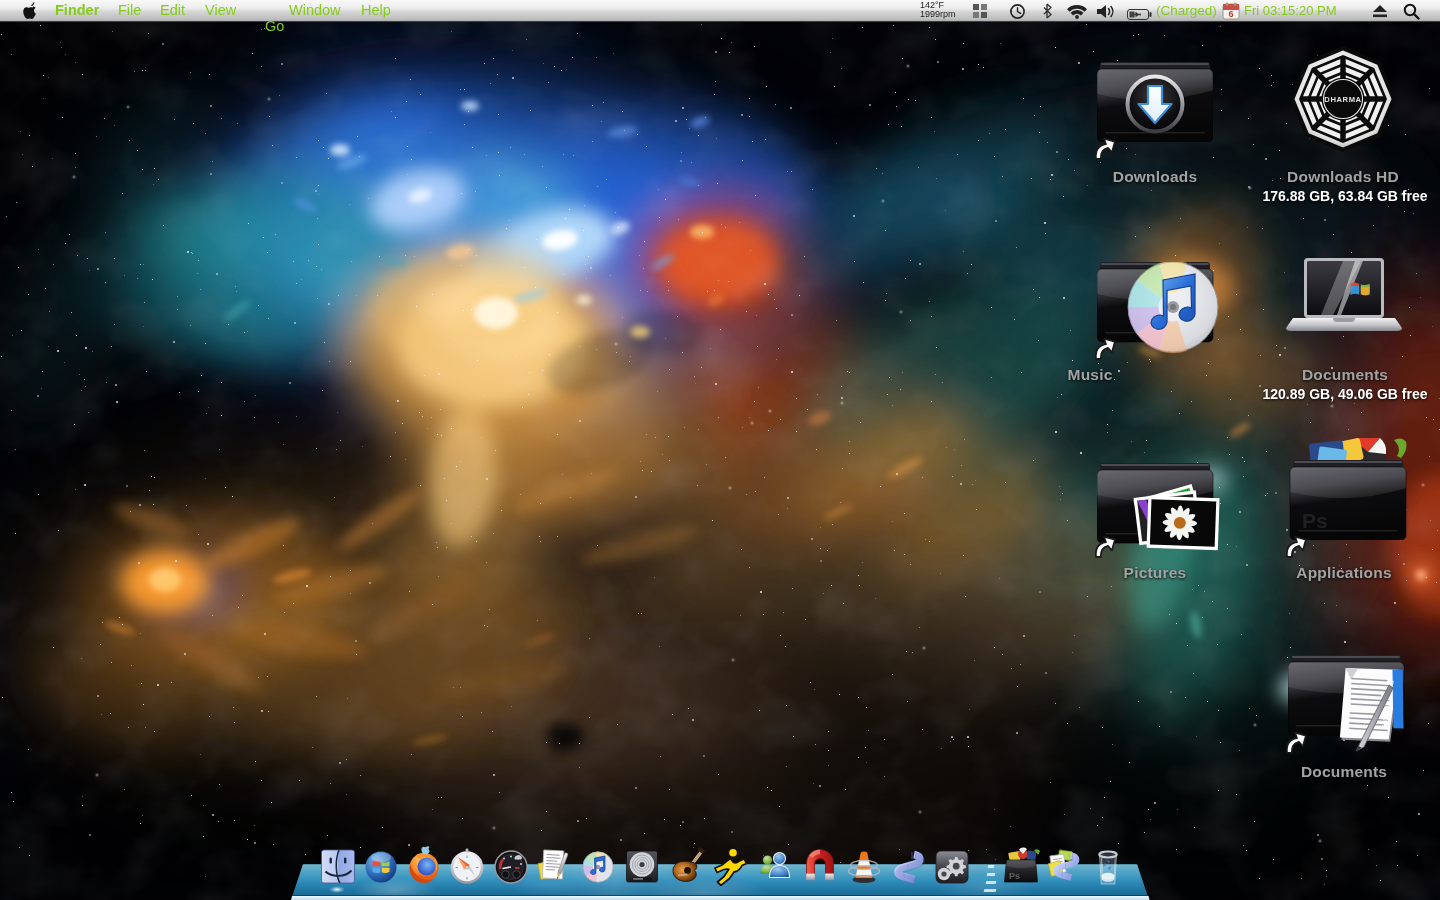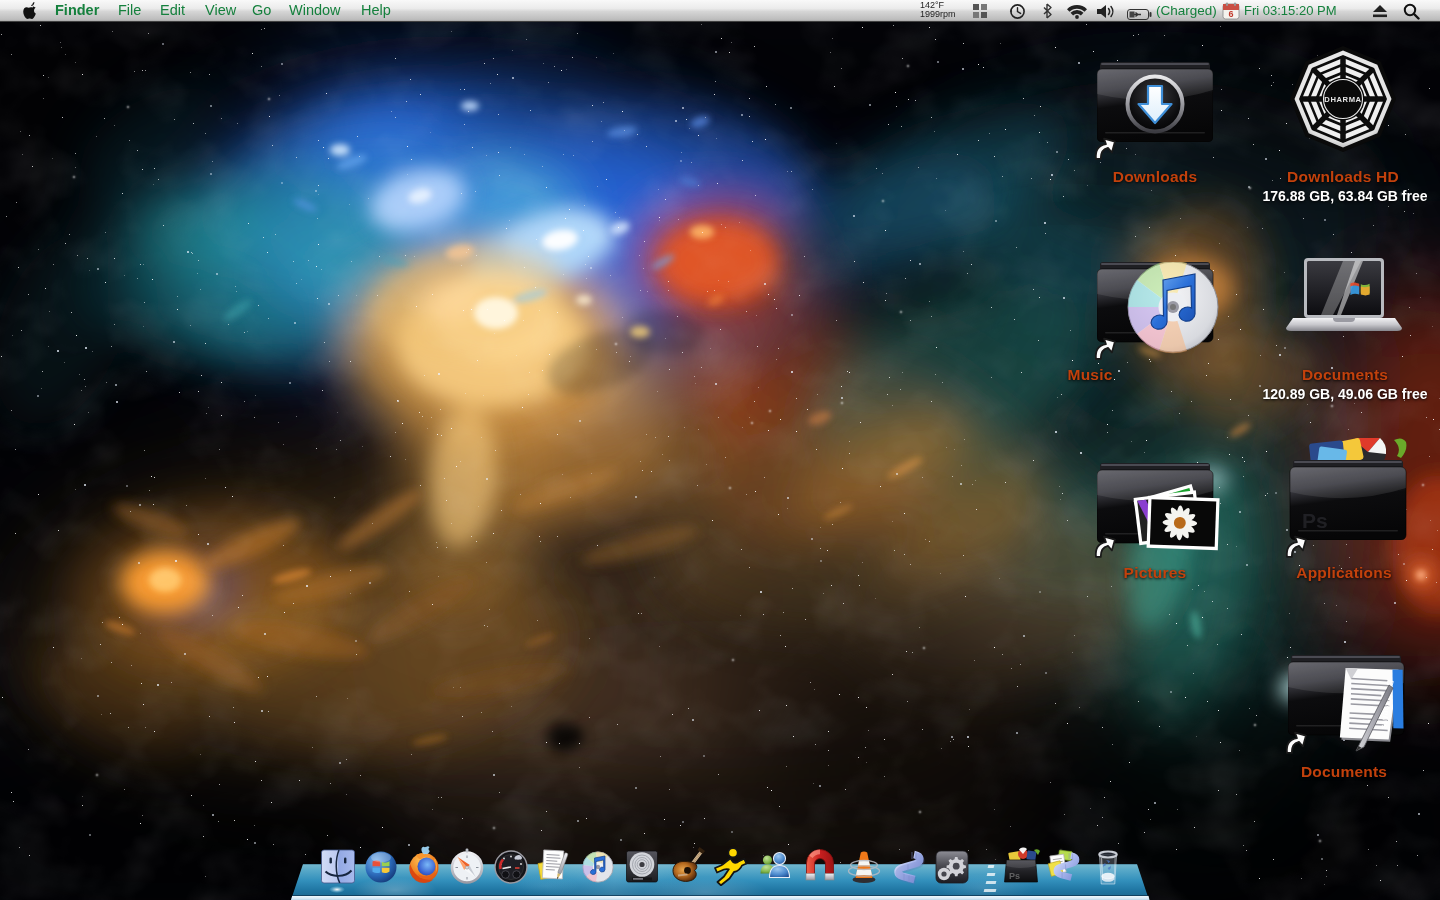--- a/index.html
+++ b/index.html
@@ -1,20 +1,20 @@
 <!DOCTYPE html>
 <html><head><meta charset="utf-8">
 <style>
 html,body{margin:0;padding:0;width:1440px;height:900px;overflow:hidden;background:#010206;font-family:"Liberation Sans",sans-serif;}
 #desk{position:absolute;inset:0;width:1440px;height:900px;overflow:hidden;}
 #wall{position:absolute;inset:0;}
-.lbl{position:absolute;color:#c2410c;font-weight:bold;font-size:15.5px;text-align:center;transform:translateX(-50%);text-shadow:0 1px 3px rgba(0,0,0,.95);white-space:nowrap;letter-spacing:.2px;}
+.lbl{position:absolute;color:#a3a3a3;font-weight:bold;font-size:15.5px;text-align:center;transform:translateX(-50%);text-shadow:0 1px 3px rgba(0,0,0,.95);white-space:nowrap;letter-spacing:.2px;}
 .sub{position:absolute;color:#fff;font-weight:bold;font-size:14px;text-align:center;transform:translateX(-50%);text-shadow:0 1px 3px rgba(0,0,0,.95);white-space:nowrap;}
 #menubar{position:absolute;left:0;top:0;width:1440px;height:22px;background:linear-gradient(#f9f9f9 0%,#ebebeb 40%,#d5d5d5 55%,#bdbdbd 92%,#aaa 100%);border-bottom:1px solid #404040;box-sizing:border-box;}
-.mtext{position:absolute;top:0;height:16px;line-height:21px;color:#15803d;font-size:14.5px;}
+.mtext{position:absolute;top:0;height:16px;line-height:21px;color:#84cc16;font-size:14.5px;}
 #stars1{position:absolute;top:0;left:0;width:1px;height:1px;background:transparent;box-shadow:1309px 138px rgba(255,255,255,0.27),563px 274px rgba(255,255,255,0.4),209px 716px rgba(255,255,255,0.73),1116px 113px rgba(255,255,255,0.63),65px 54px rgba(255,255,255,0.31),476px 541px rgba(255,255,255,0.64),1149px 227px rgba(255,255,255,0.72),1436px 582px rgba(255,255,255,0.52),919px 627px rgba(255,255,255,0.43),13px 801px rgba(255,255,255,0.77),1429px 456px rgba(255,255,255,0.47),318px 244px rgba(255,255,255,0.87),689px 128px rgba(255,255,255,0.31),198px 391px rgba(255,255,255,0.8),1236px 294px rgba(255,255,255,0.77),940px 573px rgba(255,255,255,0.33),775px 104px rgba(255,255,255,0.61),1287px 657px rgba(255,255,255,0.83),740px 615px rgba(255,255,255,0.37),142px 70px rgba(255,255,255,0.68),592px 105px rgba(255,255,255,0.81),206px 413px rgba(255,255,255,0.43),1301px 878px rgba(255,255,255,0.49),758px 387px rgba(255,255,255,0.39),546px 742px rgba(255,255,255,0.86),1327px 97px rgba(255,255,255,0.65),350px 570px rgba(255,255,255,0.72),334px 497px rgba(255,255,255,0.5),1310px 728px rgba(255,255,255,0.61),1402px 356px rgba(255,255,255,0.8),114px 258px rgba(255,255,255,0.78),646px 434px rgba(255,255,255,0.42),432px 604px rgba(255,255,255,0.82),644px 241px rgba(255,255,255,0.68),810px 682px rgba(255,255,255,0.55),542px 166px rgba(255,255,255,0.41),1149px 575px rgba(255,255,255,0.42),1197px 462px rgba(255,255,255,0.83),817px 394px rgba(255,255,255,0.39),283px 545px rgba(255,255,255,0.57),96px 136px rgba(255,255,255,0.35),327px 835px rgba(255,255,255,0.69),1221px 89px rgba(255,255,255,0.5),1220px 503px rgba(255,255,255,0.59),1133px 35px rgba(255,255,255,0.69),234px 722px rgba(255,255,255,0.83),546px 811px rgba(255,255,255,0.67),228px 324px rgba(255,255,255,0.53),929px 27px rgba(255,255,255,0.87),539px 536px rgba(255,255,255,0.75),1039px 132px rgba(255,255,255,0.82),611px 885px rgba(255,255,255,0.67),1247px 227px rgba(255,255,255,0.35),330px 576px rgba(255,255,255,0.87),1086px 24px rgba(255,255,255,0.64),1000px 43px rgba(255,255,255,0.32),743px 875px rgba(255,255,255,0.77),490px 83px rgba(255,255,255,0.41),1161px 104px rgba(255,255,255,0.31),995px 859px rgba(255,255,255,0.29),1090px 808px rgba(255,255,255,0.33),1351px 510px rgba(255,255,255,0.87),338px 295px rgba(255,255,255,0.59),1242px 457px rgba(255,255,255,0.88),1104px 797px rgba(255,255,255,0.72),411px 754px rgba(255,255,255,0.45),1375px 689px rgba(255,255,255,0.49),1059px 486px rgba(255,255,255,0.33),460px 89px rgba(255,255,255,0.47),1204px 591px rgba(255,255,255,0.4),451px 31px rgba(255,255,255,0.3),1292px 84px rgba(255,255,255,0.4),64px 362px rgba(255,255,255,0.3),487px 309px rgba(255,255,255,0.68),438px 576px rgba(255,255,255,0.34),1169px 614px rgba(255,255,255,0.56),968px 850px rgba(255,255,255,0.51),193px 123px rgba(255,255,255,0.68),725px 457px rgba(255,255,255,0.52),110px 713px rgba(255,255,255,0.67),1323px 124px rgba(255,255,255,0.29),694px 843px rgba(255,255,255,0.81),509px 220px rgba(255,255,255,0.37),918px 167px rgba(255,255,255,0.52),570px 497px rgba(255,255,255,0.41),154px 477px rgba(255,255,255,0.78),1127px 124px rgba(255,255,255,0.28),1107px 880px rgba(255,255,255,0.26),191px 795px rgba(255,255,255,0.8),340px 440px rgba(255,255,255,0.57),437px 434px rgba(255,255,255,0.84),337px 412px rgba(255,255,255,0.25),799px 295px rgba(255,255,255,0.85),931px 316px rgba(255,255,255,0.52),1138px 701px rgba(255,255,255,0.72),317px 218px rgba(255,255,255,0.44),119px 617px rgba(255,255,255,0.73),124px 789px rgba(255,255,255,0.45),102px 622px rgba(255,255,255,0.56),1087px 185px rgba(255,255,255,0.29),1040px 106px rgba(255,255,255,0.8),140px 633px rgba(255,255,255,0.29),481px 437px rgba(255,255,255,0.33),1166px 276px rgba(255,255,255,0.63),81px 658px rgba(255,255,255,0.3),1346px 621px rgba(255,255,255,0.62),647px 291px rgba(255,255,255,0.38),643px 268px rgba(255,255,255,0.42),268px 711px rgba(255,255,255,0.67),936px 347px rgba(255,255,255,0.85),148px 33px rgba(255,255,255,0.55),1153px 126px rgba(255,255,255,0.3),436px 542px rgba(255,255,255,0.42),714px 94px rgba(255,255,255,0.82),756px 315px rgba(255,255,255,0.35),1112px 744px rgba(255,255,255,0.45),1339px 565px rgba(255,255,255,0.26),1135px 330px rgba(255,255,255,0.86),212px 161px rgba(255,255,255,0.42),219px 784px rgba(255,255,255,0.61),557px 312px rgba(255,255,255,0.64),702px 232px rgba(255,255,255,0.7),540px 541px rgba(255,255,255,0.57),104px 118px rgba(255,255,255,0.66),566px 69px rgba(255,255,255,0.25),267px 676px rgba(255,255,255,0.89),330px 783px rgba(255,255,255,0.54),875px 598px rgba(255,255,255,0.26),154px 731px rgba(255,255,255,0.84),1117px 60px rgba(255,255,255,0.79),1192px 589px rgba(255,255,255,0.35),261px 66px rgba(255,255,255,0.45),81px 390px rgba(255,255,255,0.39),511px 706px rgba(255,255,255,0.32),1146px 440px rgba(255,255,255,0.88),316px 266px rgba(255,255,255,0.81),362px 446px rgba(255,255,255,0.27),680px 825px rgba(255,255,255,0.86),1371px 776px rgba(255,255,255,0.78),546px 187px rgba(255,255,255,0.76),221px 415px rgba(255,255,255,0.82),963px 251px rgba(255,255,255,0.38),942px 382px rgba(255,255,255,0.45),466px 252px rgba(255,255,255,0.27),395px 432px rgba(255,255,255,0.46),142px 815px rgba(255,255,255,0.43),1313px 545px rgba(255,255,255,0.51),1098px 363px rgba(255,255,255,0.86),236px 291px rgba(255,255,255,0.37),543px 63px rgba(255,255,255,0.32),889px 377px rgba(255,255,255,0.72),642px 470px rgba(255,255,255,0.64),1047px 142px rgba(255,255,255,0.5),1180px 218px rgba(255,255,255,0.42),893px 25px rgba(255,255,255,0.59),1102px 727px rgba(255,255,255,0.72),1373px 225px rgba(255,255,255,0.49),143px 704px rgba(255,255,255,0.85),1276px 345px rgba(255,255,255,0.68),255px 761px rgba(255,255,255,0.84),1038px 340px rgba(255,255,255,0.68),668px 436px rgba(255,255,255,0.7),1135px 154px rgba(255,255,255,0.37),1361px 412px rgba(255,255,255,0.69),356px 654px rgba(255,255,255,0.62),831px 585px rgba(255,255,255,0.79),622px 317px rgba(255,255,255,0.39),1187px 645px rgba(255,255,255,0.68),952px 476px rgba(255,255,255,0.54),437px 547px rgba(255,255,255,0.56),347px 698px rgba(255,255,255,0.31),1055px 703px rgba(255,255,255,0.66),686px 119px rgba(255,255,255,0.78),481px 712px rgba(255,255,255,0.45),407px 174px rgba(255,255,255,0.27),501px 510px rgba(255,255,255,0.65),149px 490px rgba(255,255,255,0.52),1289px 613px rgba(255,255,255,0.38),1426px 417px rgba(255,255,255,0.57),499px 175px rgba(255,255,255,0.68),11px 792px rgba(255,255,255,0.81),218px 821px rgba(255,255,255,0.53),360px 847px rgba(255,255,255,0.87),1060px 499px rgba(255,255,255,0.28),510px 892px rgba(255,255,255,0.33),273px 844px rgba(255,255,255,0.55),1087px 596px rgba(255,255,255,0.64),906px 651px rgba(255,255,255,0.78),1033px 460px rgba(255,255,255,0.79),1122px 480px rgba(255,255,255,0.83),972px 484px rgba(255,255,255,0.42),506px 884px rgba(255,255,255,0.66),1067px 520px rgba(255,255,255,0.66),562px 474px rgba(255,255,255,0.3),585px 264px rgba(255,255,255,0.43),654px 577px rgba(255,255,255,0.3),308px 260px rgba(255,255,255,0.5),312px 747px rgba(255,255,255,0.39),849px 441px rgba(255,255,255,0.47),954px 449px rgba(255,255,255,0.29),860px 422px rgba(255,255,255,0.84),1196px 736px rgba(255,255,255,0.26),1179px 413px rgba(255,255,255,0.56),720px 329px rgba(255,255,255,0.74),858px 575px rgba(255,255,255,0.74),1118px 843px rgba(255,255,255,0.64),451px 523px rgba(255,255,255,0.39),892px 521px rgba(255,255,255,0.27),688px 708px rgba(255,255,255,0.69),828px 765px rgba(255,255,255,0.36),957px 154px rgba(255,255,255,0.89),1093px 51px rgba(255,255,255,0.84),1212px 601px rgba(255,255,255,0.68),171px 682px rgba(255,255,255,0.53),945px 210px rgba(255,255,255,0.28),776px 359px rgba(255,255,255,0.39),669px 369px rgba(255,255,255,0.74),776px 308px rgba(255,255,255,0.74),863px 282px rgba(255,255,255,0.79),963px 43px rgba(255,255,255,0.74),106px 382px rgba(255,255,255,0.4),140px 823px rgba(255,255,255,0.87),82px 796px rgba(255,255,255,0.27),506px 228px rgba(255,255,255,0.8),1272px 180px rgba(255,255,255,0.41),969px 709px rgba(255,255,255,0.32),446px 500px rgba(255,255,255,0.7),755px 195px rgba(255,255,255,0.64),234px 820px rgba(255,255,255,0.78),637px 134px rgba(255,255,255,0.63),638px 613px rgba(255,255,255,0.69),768px 430px rgba(255,255,255,0.86),406px 101px rgba(255,255,255,0.63),1284px 272px rgba(255,255,255,0.32),617px 724px rgba(255,255,255,0.64),247px 839px rgba(255,255,255,0.89),84px 379px rgba(255,255,255,0.6),1354px 403px rgba(255,255,255,0.29),1326px 373px rgba(255,255,255,0.26),860px 866px rgba(255,255,255,0.57),887px 394px rgba(255,255,255,0.66),941px 748px rgba(255,255,255,0.35),360px 775px rgba(255,255,255,0.59),1332px 300px rgba(255,255,255,0.65),1102px 817px rgba(255,255,255,0.56),892px 869px rgba(255,255,255,0.73),549px 354px rgba(255,255,255,0.8),177px 309px rgba(255,255,255,0.82),499px 792px rgba(255,255,255,0.55),1249px 708px rgba(255,255,255,0.5),58px 530px rgba(255,255,255,0.8),372px 523px rgba(255,255,255,0.39),529px 372px rgba(255,255,255,0.43),1220px 742px rgba(255,255,255,0.82),1138px 34px rgba(255,255,255,0.59),391px 111px rgba(255,255,255,0.41),832px 524px rgba(255,255,255,0.61),492px 731px rgba(255,255,255,0.56),1005px 482px rgba(255,255,255,0.77),190px 325px rgba(255,255,255,0.39),1416px 273px rgba(255,255,255,0.45),1191px 401px rgba(255,255,255,0.56),1087px 376px rgba(255,255,255,0.53),1127px 362px rgba(255,255,255,0.48),929px 301px rgba(255,255,255,0.45),472px 147px rgba(255,255,255,0.72),646px 146px rgba(255,255,255,0.73),1413px 213px rgba(255,255,255,0.37),991px 307px rgba(255,255,255,0.72),1074px 635px rgba(255,255,255,0.43),205px 876px rgba(255,255,255,0.38),465px 393px rgba(255,255,255,0.37),28px 749px rgba(255,255,255,0.6),561px 70px rgba(255,255,255,0.88),1133px 323px rgba(255,255,255,0.7),258px 677px rgba(255,255,255,0.81),1005px 129px rgba(255,255,255,0.82),1175px 315px rgba(255,255,255,0.56),902px 372px rgba(255,255,255,0.37),105px 282px rgba(255,255,255,0.86),978px 140px rgba(255,255,255,0.78),820px 527px rgba(255,255,255,0.3),1289px 726px rgba(255,255,255,0.28),305px 854px rgba(255,255,255,0.62),622px 111px rgba(255,255,255,0.9),242px 595px rgba(255,255,255,0.75),1241px 634px rgba(255,255,255,0.76),462px 818px rgba(255,255,255,0.59),922px 477px rgba(255,255,255,0.44),1205px 463px rgba(255,255,255,0.45),1271px 85px rgba(255,255,255,0.65),203px 805px rgba(255,255,255,0.39),432px 294px rgba(255,255,255,0.68),321px 269px rgba(255,255,255,0.36),153px 184px rgba(255,255,255,0.25),922px 729px rgba(255,255,255,0.64),596px 57px rgba(255,255,255,0.4),579px 743px rgba(255,255,255,0.81),145px 727px rgba(255,255,255,0.4),541px 830px rgba(255,255,255,0.76),1207px 701px rgba(255,255,255,0.77),405px 459px rgba(255,255,255,0.32),460px 687px rgba(255,255,255,0.35),544px 870px rgba(255,255,255,0.34),122px 193px rgba(255,255,255,0.77),1218px 790px rgba(255,255,255,0.79),591px 473px rgba(255,255,255,0.33),1410px 335px rgba(255,255,255,0.7),557px 536px rgba(255,255,255,0.6),896px 106px rgba(255,255,255,0.64),884px 776px rgba(255,255,255,0.46),512px 50px rgba(255,255,255,0.31),1380px 880px rgba(255,255,255,0.81),1202px 45px rgba(255,255,255,0.9),1376px 865px rgba(255,255,255,0.43),82px 805px rgba(255,255,255,0.74),963px 555px rgba(255,255,255,0.67),569px 209px rgba(255,255,255,0.9),892px 674px rgba(255,255,255,0.78),186px 505px rgba(255,255,255,0.48),682px 352px rgba(255,255,255,0.69),329px 361px rgba(255,255,255,0.52),1014px 319px rgba(255,255,255,0.68),820px 857px rgba(255,255,255,0.74),75px 489px rgba(255,255,255,0.31),516px 355px rgba(255,255,255,0.33),827px 550px rgba(255,255,255,0.79),2px 697px rgba(255,255,255,0.82),946px 447px rgba(255,255,255,0.29),1061px 394px rgba(255,255,255,0.65),1020px 664px rgba(255,255,255,0.54),105px 232px rgba(255,255,255,0.42),268px 318px rgba(255,255,255,0.53),1430px 520px rgba(255,255,255,0.33),1290px 647px rgba(255,255,255,0.77),324px 342px rgba(255,255,255,0.61),1131px 441px rgba(255,255,255,0.31),232px 496px rgba(255,255,255,0.87),1326px 876px rgba(255,255,255,0.35),597px 545px rgba(255,255,255,0.71),850px 878px rgba(255,255,255,0.56),967px 273px rgba(255,255,255,0.55),296px 416px rgba(255,255,255,0.37),1227px 544px rgba(255,255,255,0.74),279px 95px rgba(255,255,255,0.43),849px 372px rgba(255,255,255,0.86),1039px 297px rgba(255,255,255,0.78),579px 767px rgba(255,255,255,0.44),1202px 617px rgba(255,255,255,0.9),1002px 176px rgba(255,255,255,0.54),991px 377px rgba(255,255,255,0.47),1112px 410px rgba(255,255,255,0.55),659px 217px rgba(255,255,255,0.89),489px 609px rgba(255,255,255,0.5),841px 68px rgba(255,255,255,0.46),968px 746px rgba(255,255,255,0.84),780px 419px rgba(255,255,255,0.89),1335px 179px rgba(255,255,255,0.57),75px 153px rgba(255,255,255,0.58),1208px 363px rgba(255,255,255,0.82),901px 126px rgba(255,255,255,0.59),935px 39px rgba(255,255,255,0.72),839px 694px rgba(255,255,255,0.88),153px 504px rgba(255,255,255,0.76),542px 370px rgba(255,255,255,0.66),814px 689px rgba(255,255,255,0.3),672px 714px rgba(255,255,255,0.81),778px 348px rgba(255,255,255,0.66),999px 578px rgba(255,255,255,0.27),140px 264px rgba(255,255,255,0.66),588px 256px rgba(255,255,255,0.74),888px 124px rgba(255,255,255,0.74),205px 478px rgba(255,255,255,0.36),613px 53px rgba(255,255,255,0.28),114px 324px rgba(255,255,255,0.48),882px 173px rgba(255,255,255,0.41),843px 603px rgba(255,255,255,0.69),368px 198px rgba(255,255,255,0.36),1248px 415px rgba(255,255,255,0.65),493px 533px rgba(255,255,255,0.84),293px 261px rgba(255,255,255,0.55),520px 494px rgba(255,255,255,0.42),19px 847px rgba(255,255,255,0.55),589px 717px rgba(255,255,255,0.61),151px 476px rgba(255,255,255,0.86),1203px 330px rgba(255,255,255,0.67),868px 730px rgba(255,255,255,0.41),618px 227px rgba(255,255,255,0.9),989px 133px rgba(255,255,255,0.4),1171px 391px rgba(255,255,255,0.62),1432px 326px rgba(255,255,255,0.26),1348px 429px rgba(255,255,255,0.43),1159px 726px rgba(255,255,255,0.76),100px 644px rgba(255,255,255,0.73),586px 818px rgba(255,255,255,0.77),1243px 845px rgba(255,255,255,0.48),1303px 218px rgba(255,255,255,0.65),1388px 797px rgba(255,255,255,0.72),1350px 721px rgba(255,255,255,0.79),1286px 123px rgba(255,255,255,0.84),1323px 64px rgba(255,255,255,0.45),902px 58px rgba(255,255,255,0.63),269px 116px rgba(255,255,255,0.84),669px 789px rgba(255,255,255,0.52),411px 159px rgba(255,255,255,0.76),749px 567px rgba(255,255,255,0.58),558px 874px rgba(255,255,255,0.36),986px 849px rgba(255,255,255,0.44),693px 847px rgba(255,255,255,0.32),154px 168px rgba(255,255,255,0.74),462px 716px rgba(255,255,255,0.72),813px 890px rgba(255,255,255,0.77),749px 116px rgba(255,255,255,0.76),28px 294px rgba(255,255,255,0.6),931px 401px rgba(255,255,255,0.69),1376px 292px rgba(255,255,255,0.63),1307px 404px rgba(255,255,255,0.32),478px 506px rgba(255,255,255,0.27),1149px 359px rgba(255,255,255,0.84),453px 687px rgba(255,255,255,0.29),950px 741px rgba(255,255,255,0.45),836px 143px rgba(255,255,255,0.34),76px 335px rgba(255,255,255,0.9),237px 123px rgba(255,255,255,0.4),1100px 162px rgba(255,255,255,0.5),759px 710px rgba(255,255,255,0.87),1426px 577px rgba(255,255,255,0.52),316px 448px rgba(255,255,255,0.68),1002px 654px rgba(255,255,255,0.52),572px 57px rgba(255,255,255,0.7),444px 478px rgba(255,255,255,0.54),483px 395px rgba(255,255,255,0.31),1404px 400px rgba(255,255,255,0.6),1320px 391px rgba(255,255,255,0.29),565px 218px rgba(255,255,255,0.88),931px 117px rgba(255,255,255,0.68),1314px 678px rgba(255,255,255,0.64),43px 75px rgba(255,255,255,0.76),498px 152px rgba(255,255,255,0.76),420px 94px rgba(255,255,255,0.79),1135px 236px rgba(255,255,255,0.63),477px 360px rgba(255,255,255,0.75),1220px 26px rgba(255,255,255,0.43),296px 157px rgba(255,255,255,0.6),357px 136px rgba(255,255,255,0.68),52px 158px rgba(255,255,255,0.26),487px 626px rgba(255,255,255,0.46),356px 295px rgba(255,255,255,0.28),862px 562px rgba(255,255,255,0.32),130px 511px rgba(255,255,255,0.54),741px 549px rgba(255,255,255,0.64),925px 539px rgba(255,255,255,0.39),1259px 68px rgba(255,255,255,0.72),1349px 557px rgba(255,255,255,0.45),1317px 55px rgba(255,255,255,0.29),980px 891px rgba(255,255,255,0.51),1405px 134px rgba(255,255,255,0.57),908px 99px rgba(255,255,255,0.83),659px 646px rgba(255,255,255,0.35),258px 305px rgba(255,255,255,0.66),1198px 585px rgba(255,255,255,0.71),780px 635px rgba(255,255,255,0.59),929px 541px rgba(255,255,255,0.64),203px 836px rgba(255,255,255,0.71),1340px 690px rgba(255,255,255,0.82),1129px 762px rgba(255,255,255,0.81),880px 486px rgba(255,255,255,0.83),847px 371px rgba(255,255,255,0.79),816px 449px rgba(255,255,255,0.72),640px 461px rgba(255,255,255,0.45),522px 407px rgba(255,255,255,0.87),1406px 509px rgba(255,255,255,0.29),174px 119px rgba(255,255,255,0.53),763px 855px rgba(255,255,255,0.33),122px 624px rgba(255,255,255,0.87),1150px 361px rgba(255,255,255,0.69),841px 386px rgba(255,255,255,0.82),866px 762px rgba(255,255,255,0.28),589px 638px rgba(255,255,255,0.45),212px 615px rgba(255,255,255,0.58),316px 696px rgba(255,255,255,0.56),221px 382px rgba(255,255,255,0.8),752px 141px rgba(255,255,255,0.75),1175px 255px rgba(255,255,255,0.77),1148px 809px rgba(255,255,255,0.78),1256px 715px rgba(255,255,255,0.67),53px 647px rgba(255,255,255,0.85),1420px 297px rgba(255,255,255,0.27),559px 743px rgba(255,255,255,0.75),695px 383px rgba(255,255,255,0.25),293px 603px rgba(255,255,255,0.68),142px 169px rgba(255,255,255,0.73),62px 117px rgba(255,255,255,0.73),440px 409px rgba(255,255,255,0.52),698px 185px rgba(255,255,255,0.49),664px 819px rgba(255,255,255,0.86),1221px 110px rgba(255,255,255,0.82),318px 185px rgba(255,255,255,0.74),101px 714px rgba(255,255,255,0.3),907px 701px rgba(255,255,255,0.53),1243px 476px rgba(255,255,255,0.52),441px 797px rgba(255,255,255,0.58),706px 464px rgba(255,255,255,0.32),1388px 718px rgba(255,255,255,0.64),1079px 707px rgba(255,255,255,0.45),451px 428px rgba(255,255,255,0.89),112px 31px rgba(255,255,255,0.38),432px 809px rgba(255,255,255,0.34),523px 320px rgba(255,255,255,0.46),15px 533px rgba(255,255,255,0.74),359px 156px rgba(255,255,255,0.5),471px 536px rgba(255,255,255,0.61),1368px 849px rgba(255,255,255,0.48),813px 783px rgba(255,255,255,0.28),38px 494px rgba(255,255,255,0.85),641px 613px rgba(255,255,255,0.53),828px 750px rgba(255,255,255,0.67),592px 141px rgba(255,255,255,0.51),665px 199px rgba(255,255,255,0.77),1265px 495px rgba(255,255,255,0.79),1031px 178px rgba(255,255,255,0.56),749px 98px rgba(255,255,255,0.83),796px 398px rgba(255,255,255,0.68),1219px 243px rgba(255,255,255,0.32),1144px 452px rgba(255,255,255,0.35),792px 588px rgba(255,255,255,0.58),1279px 150px rgba(255,255,255,0.92),1345px 666px rgba(255,255,255,0.68),763px 614px rgba(255,255,255,0.68),750px 250px rgba(255,255,255,0.33),836px 320px rgba(255,255,255,0.57),1253px 144px rgba(255,255,255,0.67),1273px 859px rgba(255,255,255,0.74),805px 619px rgba(255,255,255,0.67),892px 405px rgba(255,255,255,0.36),1429px 88px rgba(255,255,255,0.67),1333px 234px rgba(255,255,255,0.62),1244px 461px rgba(255,255,255,0.81),1176px 623px rgba(255,255,255,0.9),1070px 330px rgba(255,255,255,0.46),884px 739px rgba(255,255,255,0.81),783px 612px rgba(255,255,255,0.5),1206px 375px rgba(255,255,255,0.77),994px 647px rgba(255,255,255,0.94),820px 548px rgba(255,255,255,0.57),1050px 179px rgba(255,255,255,0.91),1131px 64px rgba(255,255,255,0.93),779px 806px rgba(255,255,255,0.66),1021px 372px rgba(255,255,255,0.75),1308px 532px rgba(255,255,255,0.68),1167px 94px rgba(255,255,255,0.85),976px 509px rgba(255,255,255,0.75),766px 86px rgba(255,255,255,0.78),1017px 686px rgba(255,255,255,0.68),1397px 865px rgba(255,255,255,0.59),1433px 419px rgba(255,255,255,0.88),1055px 47px rgba(255,255,255,0.91),1063px 196px rgba(255,255,255,0.7),1205px 84px rgba(255,255,255,0.44),994px 156px rgba(255,255,255,0.78),1107px 424px rgba(255,255,255,0.9),1208px 106px rgba(255,255,255,0.41),1111px 586px rgba(255,255,255,0.48),840px 862px rgba(255,255,255,0.58),1263px 309px rgba(255,255,255,0.76),1067px 723px rgba(255,255,255,0.87),936px 178px rgba(255,255,255,0.35),854px 261px rgba(255,255,255,0.73),712px 520px rgba(255,255,255,0.84),886px 293px rgba(255,255,255,0.48),849px 453px rgba(255,255,255,0.65),1324px 603px rgba(255,255,255,0.51),828px 731px rgba(255,255,255,0.86),1332px 694px rgba(255,255,255,0.74),755px 491px rgba(255,255,255,0.88),1396px 841px rgba(255,255,255,0.66),1107px 432px rgba(255,255,255,0.56),1193px 673px rgba(255,255,255,0.56),895px 92px rgba(255,255,255,0.94),1151px 190px rgba(255,255,255,0.37),1315px 77px rgba(255,255,255,0.37),1280px 178px rgba(255,255,255,0.65),1072px 652px rgba(255,255,255,0.32),912px 652px rgba(255,255,255,0.54),1349px 282px rgba(255,255,255,0.92),1316px 396px rgba(255,255,255,0.61),818px 893px rgba(255,255,255,0.62),1177px 515px rgba(255,255,255,0.61),787px 171px rgba(255,255,255,0.37),1050px 782px rgba(255,255,255,0.47),1408px 189px rgba(255,255,255,0.64),910px 564px rgba(255,255,255,0.54),1406px 580px rgba(255,255,255,0.89),1240px 329px rgba(255,255,255,0.94),793px 736px rgba(255,255,255,0.85),1230px 399px rgba(255,255,255,0.89),1064px 814px rgba(255,255,255,0.44),1254px 821px rgba(255,255,255,0.63),1351px 252px rgba(255,255,255,0.7),899px 849px rgba(255,255,255,0.46),1110px 781px rgba(255,255,255,0.82),904px 554px rgba(255,255,255,0.62),729px 52px rgba(255,255,255,0.81),1183px 289px rgba(255,255,255,0.43),1319px 376px rgba(255,255,255,0.59),1057px 397px rgba(255,255,255,0.35),804px 256px rgba(255,255,255,0.61),1045px 233px rgba(255,255,255,0.61),1324px 884px rgba(255,255,255,0.3),1368px 376px rgba(255,255,255,0.82),786px 878px rgba(255,255,255,0.73),1097px 825px rgba(255,255,255,0.76),904px 513px rgba(255,255,255,0.88),1144px 832px rgba(255,255,255,0.71),788px 844px rgba(255,255,255,0.92),1439px 429px rgba(255,255,255,0.6),786px 766px rgba(255,255,255,0.4),830px 52px rgba(255,255,255,0.4),1176px 849px rgba(255,255,255,0.73),1326px 870px rgba(255,255,255,0.69),1185px 697px rgba(255,255,255,0.91),859px 585px rgba(255,255,255,0.66),721px 38px rgba(255,255,255,0.82),1365px 129px rgba(255,255,255,0.64),842px 468px rgba(255,255,255,0.94),899px 869px rgba(255,255,255,0.87),728px 281px rgba(255,255,255,0.44),1213px 270px rgba(255,255,255,0.8),1033px 289px rgba(255,255,255,0.65),834px 86px rgba(255,255,255,0.89),1062px 493px rgba(255,255,255,0.73),1229px 454px rgba(255,255,255,0.84),1213px 157px rgba(255,255,255,0.65),1236px 546px rgba(255,255,255,0.31),1150px 819px rgba(255,255,255,0.42),704px 818px rgba(255,255,255,0.82),876px 168px rgba(255,255,255,0.61),823px 593px rgba(255,255,255,0.34),1398px 554px rgba(255,255,255,0.64),1194px 827px rgba(255,255,255,0.8),1273px 82px rgba(255,255,255,0.46),983px 67px rgba(255,255,255,0.8),1219px 487px rgba(255,255,255,0.67),764px 477px rgba(255,255,255,0.51),1217px 644px rgba(255,255,255,0.63),1409px 307px rgba(255,255,255,0.59),1246px 850px rgba(255,255,255,0.61),953px 739px rgba(255,255,255,0.64),965px 596px rgba(255,255,255,0.88),907px 884px rgba(255,255,255,0.59),1126px 148px rgba(255,255,255,0.56),1023px 98px rgba(255,255,255,0.74),1138px 98px rgba(255,255,255,0.44),1010px 826px rgba(255,255,255,0.38),858px 757px rgba(255,255,255,0.72),1074px 170px rgba(255,255,255,0.46),840px 502px rgba(255,255,255,0.44),796px 431px rgba(255,255,255,0.88),866px 707px rgba(255,255,255,0.84),865px 747px rgba(255,255,255,0.58),1227px 437px rgba(255,255,255,0.52),900px 389px rgba(255,255,255,0.51),1439px 398px rgba(255,255,255,0.31),1267px 493px rgba(255,255,255,0.59),718px 417px rgba(255,255,255,0.52),1338px 326px rgba(255,255,255,0.63),765px 139px rgba(255,255,255,0.94),934px 131px rgba(255,255,255,0.35),978px 64px rgba(255,255,255,0.89),885px 300px rgba(255,255,255,0.79),1132px 893px rgba(255,255,255,0.89),964px 439px rgba(255,255,255,0.4),1227px 608px rgba(255,255,255,0.62),1034px 115px rgba(255,255,255,0.48),1404px 211px rgba(255,255,255,0.58),774px 299px rgba(255,255,255,0.91),1349px 114px rgba(255,255,255,0.82),785px 646px rgba(255,255,255,0.86),768px 294px rgba(255,255,255,0.86),1164px 35px rgba(255,255,255,0.52),1266px 451px rgba(255,255,255,0.9),974px 660px rgba(255,255,255,0.38),1239px 750px rgba(255,255,255,0.45),812px 189px rgba(255,255,255,0.47),885px 230px rgba(255,255,255,0.91),1343px 336px rgba(255,255,255,0.65),910px 320px rgba(255,255,255,0.59),1388px 206px rgba(255,255,255,0.48),718px 280px rgba(255,255,255,0.32),718px 774px rgba(255,255,255,0.63),894px 550px rgba(255,255,255,0.61),1157px 132px rgba(255,255,255,0.73),1365px 466px rgba(255,255,255,0.73),1259px 878px rgba(255,255,255,0.88),1218px 339px rgba(255,255,255,0.75),935px 374px rgba(255,255,255,0.43),1423px 770px rgba(255,255,255,0.71),1114px 379px rgba(255,255,255,0.94),832px 38px rgba(255,255,255,0.35),961px 465px rgba(255,255,255,0.41),786px 705px rgba(255,255,255,0.85),1218px 710px rgba(255,255,255,0.93),1313px 272px rgba(255,255,255,0.75),746px 494px rgba(255,255,255,0.42),975px 480px rgba(255,255,255,0.3),1072px 360px rgba(255,255,255,0.93),1260px 355px rgba(255,255,255,0.46),1016px 247px rgba(255,255,255,0.53),701px 367px rgba(255,255,255,0.55),1186px 309px rgba(255,255,255,0.63),905px 278px rgba(255,255,255,0.63),705px 117px rgba(255,255,255,0.47),791px 171px rgba(255,255,255,0.56),742px 427px rgba(255,255,255,0.31),1011px 668px rgba(255,255,255,0.45),1299px 565px rgba(255,255,255,0.85),858px 697px rgba(255,255,255,0.88),1310px 422px rgba(255,255,255,0.8),1437px 530px rgba(255,255,255,0.4),1333px 682px rgba(255,255,255,0.39),1432px 549px rgba(255,255,255,0.71),1417px 855px rgba(255,255,255,0.63),1236px 794px rgba(255,255,255,0.63),716px 870px rgba(255,255,255,0.75),1428px 723px rgba(255,255,255,0.92),1358px 259px rgba(255,255,255,0.36),742px 160px rgba(255,255,255,0.71),807px 409px rgba(255,255,255,0.84),1271px 75px rgba(255,255,255,0.71),1341px 568px rgba(255,255,255,0.74),1201px 294px rgba(255,255,255,0.3),771px 790px rgba(255,255,255,0.91),1248px 118px rgba(255,255,255,0.73),767px 787px rgba(255,255,255,0.78),958px 852px rgba(255,255,255,0.35),971px 264px rgba(255,255,255,0.77),910px 260px rgba(255,255,255,0.78),1171px 529px rgba(255,255,255,0.85),778px 514px rgba(255,255,255,0.89),994px 809px rgba(255,255,255,0.33),1347px 682px rgba(255,255,255,0.43),1314px 174px rgba(255,255,255,0.52),1367px 785px rgba(255,255,255,0.75),1336px 605px rgba(255,255,255,0.39),1193px 86px rgba(255,255,255,0.62),1388px 125px rgba(255,255,255,0.75),1391px 525px rgba(255,255,255,0.49),1228px 316px rgba(255,255,255,0.6),1177px 809px rgba(255,255,255,0.38),1262px 228px rgba(255,255,255,0.5),787px 508px rgba(255,255,255,0.31),1169px 102px rgba(255,255,255,0.83),1160px 299px rgba(255,255,255,0.55),915px 100px rgba(255,255,255,0.68),845px 789px rgba(255,255,255,0.64),1068px 159px rgba(255,255,255,0.69),1346px 544px rgba(255,255,255,0.48),815px 744px rgba(255,255,255,0.54),1209px 521px rgba(255,255,255,0.56),862px 27px rgba(255,255,255,0.92),697px 485px rgba(255,255,255,0.54),144px 450px rgba(255,255,255,0.51),323px 147px rgba(255,255,255,0.8),1px 356px rgba(255,255,255,0.75),407px 146px rgba(255,255,255,0.86),200px 754px rgba(255,255,255,0.31),296px 283px rgba(255,255,255,0.52),402px 423px rgba(255,255,255,0.9),603px 102px rgba(255,255,255,0.52),438px 797px rgba(255,255,255,0.47),49px 311px rgba(255,255,255,0.36),677px 316px rgba(255,255,255,0.68),152px 279px rgba(255,255,255,0.88),446px 547px rgba(255,255,255,0.49),382px 827px rgba(255,255,255,0.87),29px 855px rgba(255,255,255,0.76),409px 591px rgba(255,255,255,0.63),82px 74px rgba(255,255,255,0.86),420px 485px rgba(255,255,255,0.67),141px 683px rgba(255,255,255,0.82),497px 74px rgba(255,255,255,0.85),563px 154px rgba(255,255,255,0.4),424px 375px rgba(255,255,255,0.47),261px 780px rgba(255,255,255,0.74),668px 290px rgba(255,255,255,0.54),244px 332px rgba(255,255,255,0.59),684px 427px rgba(255,255,255,0.37),658px 189px rgba(255,255,255,0.35),512px 855px rgba(255,255,255,0.6),225px 487px rgba(255,255,255,0.84),460px 461px rgba(255,255,255,0.38),197px 273px rgba(255,255,255,0.35),350px 593px rgba(255,255,255,0.35),244px 401px rgba(255,255,255,0.46),583px 230px rgba(255,255,255,0.83),422px 416px rgba(255,255,255,0.55),536px 239px rgba(255,255,255,0.53),346px 794px rgba(255,255,255,0.34),284px 612px rgba(255,255,255,0.88),128px 727px rgba(255,255,255,0.6),644px 833px rgba(255,255,255,0.82),221px 118px rgba(255,255,255,0.46),254px 417px rgba(255,255,255,0.54),456px 466px rgba(255,255,255,0.87),22px 154px rgba(255,255,255,0.32),484px 625px rgba(255,255,255,0.59),74px 424px rgba(255,255,255,0.86),540px 503px rgba(255,255,255,0.88),254px 825px rgba(255,255,255,0.37),158px 179px rgba(255,255,255,0.61),698px 135px rgba(255,255,255,0.86),662px 890px rgba(255,255,255,0.76),468px 111px rgba(255,255,255,0.63),40px 25px rgba(255,255,255,0.77),238px 607px rgba(255,255,255,0.85),660px 756px rgba(255,255,255,0.48),131px 665px rgba(255,255,255,0.45),651px 471px rgba(255,255,255,0.72),114px 125px rgba(255,255,255,0.34),537px 620px rgba(255,255,255,0.42),267px 252px rgba(255,255,255,0.77),1px 34px rgba(255,255,255,0.62),471px 309px rgba(255,255,255,0.88),660px 883px rgba(255,255,255,0.83),486px 562px rgba(255,255,255,0.44),252px 53px rgba(255,255,255,0.88),665px 338px rgba(255,255,255,0.33),198px 534px rgba(255,255,255,0.83),662px 454px rgba(255,255,255,0.35),233px 707px rgba(255,255,255,0.55),379px 256px rgba(255,255,255,0.6),346px 759px rgba(255,255,255,0.55),698px 429px rgba(255,255,255,0.42),299px 780px rgba(255,255,255,0.81),69px 234px rgba(255,255,255,0.6),205px 343px rgba(255,255,255,0.76),198px 260px rgba(255,255,255,0.58),271px 802px rgba(255,255,255,0.83),111px 662px rgba(255,255,255,0.6),191px 252px rgba(255,255,255,0.59),463px 310px rgba(255,255,255,0.72),476px 255px rgba(255,255,255,0.53),601px 121px rgba(255,255,255,0.35),524px 267px rgba(255,255,255,0.6),190px 72px rgba(255,255,255,0.5),145px 70px rgba(255,255,255,0.55),710px 348px rgba(255,255,255,0.27),405px 255px rgba(255,255,255,0.61),630px 356px rgba(255,255,255,0.34),15px 449px rgba(255,255,255,0.54),60px 42px rgba(255,255,255,0.35),247px 331px rgba(255,255,255,0.27),475px 191px rgba(255,255,255,0.49),200px 289px rgba(255,255,255,0.38),301px 279px rgba(255,255,255,0.25),87px 258px rgba(255,255,255,0.61),416px 306px rgba(255,255,255,0.8),85px 386px rgba(255,255,255,0.39),235px 286px rgba(255,255,255,0.41),71px 312px rgba(255,255,255,0.67),410px 79px rgba(255,255,255,0.72),395px 58px rgba(255,255,255,0.78),701px 24px rgba(255,255,255,0.37),53px 264px rgba(255,255,255,0.46),725px 227px rgba(255,255,255,0.48),579px 346px rgba(255,255,255,0.36),691px 162px rgba(255,255,255,0.44),318px 194px rgba(255,255,255,0.26),419px 412px rgba(255,255,255,0.76),137px 150px rgba(255,255,255,0.64),11px 54px rgba(255,255,255,0.51),498px 114px rgba(255,255,255,0.63),192px 253px rgba(255,255,255,0.53),749px 417px rgba(255,255,255,0.32),659px 220px rgba(255,255,255,0.31),430px 132px rgba(255,255,255,0.25),606px 179px rgba(255,255,255,0.8),20px 131px rgba(255,255,255,0.35),616px 352px rgba(255,255,255,0.57),43px 98px rgba(255,255,255,0.37),264px 28px rgba(255,255,255,0.67),336px 449px rgba(255,255,255,0.41),75px 62px rgba(255,255,255,0.3),596px 349px rgba(255,255,255,0.38),615px 212px rgba(255,255,255,0.45),464px 89px rgba(255,255,255,0.78),495px 450px rgba(255,255,255,0.57),395px 117px rgba(255,255,255,0.59),318px 140px rgba(255,255,255,0.7),255px 395px rgba(255,255,255,0.35),757px 346px rgba(255,255,255,0.77),201px 375px rgba(255,255,255,0.77),494px 333px rgba(255,255,255,0.29),48px 77px rgba(255,255,255,0.31),524px 154px rgba(255,255,255,0.38),721px 224px rgba(255,255,255,0.39),610px 275px rgba(255,255,255,0.41),179px 392px rgba(255,255,255,0.79),129px 140px rgba(255,255,255,0.51),669px 460px rgba(255,255,255,0.59),75px 167px rgba(255,255,255,0.37),208px 407px rgba(255,255,255,0.26),275px 234px rgba(255,255,255,0.5),61px 47px rgba(255,255,255,0.35),377px 295px rgba(255,255,255,0.56),134px 71px rgba(255,255,255,0.45),461px 193px rgba(255,255,255,0.61),707px 291px rgba(255,255,255,0.57),143px 326px rgba(255,255,255,0.27),18px 267px rgba(255,255,255,0.75),717px 183px rgba(255,255,255,0.78),21px 330px rgba(255,255,255,0.6),493px 58px rgba(255,255,255,0.65),326px 93px rgba(255,255,255,0.8),77px 255px rgba(255,255,255,0.55),754px 46px rgba(255,255,255,0.75),754px 401px rgba(255,255,255,0.64),349px 204px rgba(255,255,255,0.3),484px 63px rgba(255,255,255,0.73),427px 428px rgba(255,255,255,0.27),511px 317px rgba(255,255,255,0.26),678px 219px rgba(255,255,255,0.46),12px 335px rgba(255,255,255,0.29),92px 351px rgba(255,255,255,0.31),263px 237px rgba(255,255,255,0.65),397px 400px rgba(255,255,255,0.63),468px 249px rgba(255,255,255,0.5),554px 66px rgba(255,255,255,0.54),526px 39px rgba(255,255,255,0.42),89px 270px rgba(255,255,255,0.26),715px 81px rgba(255,255,255,0.52),629px 361px rgba(255,255,255,0.76),261px 29px rgba(255,255,255,0.45),146px 371px rgba(255,255,255,0.59),530px 110px rgba(255,255,255,0.66),350px 361px rgba(255,255,255,0.76),510px 147px rgba(255,255,255,0.43),681px 152px rgba(255,255,255,0.36),441px 435px rgba(255,255,255,0.69),205px 133px rgba(255,255,255,0.46),597px 186px rgba(255,255,255,0.37),137px 278px rgba(255,255,255,0.44),41px 388px rgba(255,255,255,0.29),283px 444px rgba(255,255,255,0.34),461px 265px rgba(255,255,255,0.4),219px 449px rgba(255,255,255,0.48),640px 290px rgba(255,255,255,0.52),322px 390px rgba(255,255,255,0.71),639px 255px rgba(255,255,255,0.43),32px 166px rgba(255,255,255,0.73),42px 371px rgba(255,255,255,0.64),584px 205px rgba(255,255,255,0.42),577px 33px rgba(255,255,255,0.6),414px 256px rgba(255,255,255,0.35),272px 145px rgba(255,255,255,0.68),48px 346px rgba(255,255,255,0.31),111px 346px rgba(255,255,255,0.54),655px 437px rgba(255,255,255,0.45),79px 374px rgba(255,255,255,0.36),486px 155px rgba(255,255,255,0.35),11px 410px rgba(255,255,255,0.51),731px 42px rgba(255,255,255,0.35),278px 422px rgba(255,255,255,0.44),714px 290px rgba(255,255,255,0.53),163px 225px rgba(255,255,255,0.72),716px 138px rgba(255,255,255,0.3),739px 222px rgba(255,255,255,0.32),464px 124px rgba(255,255,255,0.59),6px 216px rgba(255,255,255,0.55),668px 281px rgba(255,255,255,0.69),351px 261px rgba(255,255,255,0.43),209px 74px rgba(255,255,255,0.65),657px 391px rgba(255,255,255,0.32),248px 223px rgba(255,255,255,0.79),317px 298px rgba(255,255,255,0.79),328px 158px rgba(255,255,255,0.75),16px 202px rgba(255,255,255,0.53),38px 249px rgba(255,255,255,0.44),431px 417px rgba(255,255,255,0.4),29px 135px rgba(255,255,255,0.7),65px 243px rgba(255,255,255,0.69),177px 296px rgba(255,255,255,0.43),143px 264px rgba(255,255,255,0.33),528px 394px rgba(255,255,255,0.54),694px 376px rgba(255,255,255,0.49),504px 320px rgba(255,255,255,0.77),88px 412px rgba(255,255,255,0.37),539px 310px rgba(255,255,255,0.41),746px 311px rgba(255,255,255,0.6),535px 287px rgba(255,255,255,0.71),573px 155px rgba(255,255,255,0.42),390px 456px rgba(255,255,255,0.73),624px 130px rgba(255,255,255,0.42),144px 302px rgba(255,255,255,0.54),586px 278px rgba(255,255,255,0.36),548px 82px rgba(255,255,255,0.53),619px 217px rgba(255,255,255,0.27),45px 288px rgba(255,255,255,0.75),557px 434px rgba(255,255,255,0.79),124px 275px rgba(255,255,255,0.3);}
 #stars2{position:absolute;top:0;left:0;width:2px;height:2px;border-radius:1px;background:transparent;box-shadow:741px 114px rgba(235,243,255,0.66),216px 273px rgba(235,243,255,0.66),820px 560px rgba(235,243,255,0.45),635px 787px rgba(235,243,255,0.6),682px 821px rgba(235,243,255,0.5),1045px 672px rgba(235,243,255,0.47),1044px 222px rgba(235,243,255,0.94),715px 383px rgba(235,243,255,0.84),1321px 858px rgba(235,243,255,0.49),210px 173px rgba(235,243,255,0.55),355px 640px rgba(235,243,255,0.49),1342px 101px rgba(235,243,255,0.51),1286px 529px rgba(235,243,255,0.68),1154px 802px rgba(235,243,255,0.75),1394px 602px rgba(235,243,255,0.79),1279px 354px rgba(235,243,255,0.92),1284px 347px rgba(235,243,255,0.49),139px 504px rgba(235,243,255,0.67),620px 839px rgba(235,243,255,0.56),115px 384px rgba(235,243,255,0.7),635px 496px rgba(235,243,255,0.67),116px 401px rgba(235,243,255,0.9),157px 684px rgba(235,243,255,0.92),184px 653px rgba(235,243,255,0.76),787px 497px rgba(235,243,255,0.75),84px 484px rgba(235,243,255,0.95),1170px 691px rgba(235,243,255,0.51),1239px 511px rgba(235,243,255,0.7),126px 485px rgba(235,243,255,0.46),703px 755px rgba(235,243,255,0.45),1323px 200px rgba(235,243,255,0.42),896px 473px rgba(235,243,255,0.71),1248px 186px rgba(235,243,255,0.62),579px 420px rgba(235,243,255,0.65),692px 719px rgba(235,243,255,0.76),1292px 686px rgba(235,243,255,0.6),675px 120px rgba(235,243,255,0.73),791px 314px rgba(235,243,255,0.55),1344px 641px rgba(235,243,255,0.92),682px 107px rgba(235,243,255,0.75),289px 382px rgba(235,243,255,0.59),1343px 739px rgba(235,243,255,0.8),264px 633px rgba(235,243,255,0.83),173px 341px rgba(235,243,255,0.74),1317px 834px rgba(235,243,255,0.6),261px 710px rgba(235,243,255,0.82),1403px 563px rgba(235,243,255,0.46),1373px 457px rgba(235,243,255,0.71),37px 395px rgba(235,243,255,0.59),438px 373px rgba(235,243,255,0.97),995px 220px rgba(235,243,255,0.54),281px 182px rgba(235,243,255,0.45),207px 543px rgba(235,243,255,0.86),1078px 62px rgba(235,243,255,0.8),1265px 158px rgba(235,243,255,0.76),315px 190px rgba(235,243,255,0.51),1418px 813px rgba(235,243,255,0.77),339px 762px rgba(235,243,255,0.66),841px 397px rgba(235,243,255,0.81),486px 478px rgba(235,243,255,0.77),919px 263px rgba(235,243,255,0.72),633px 852px rgba(235,243,255,0.87),397px 400px rgba(235,243,255,0.81),1168px 475px rgba(235,243,255,0.68),577px 820px rgba(235,243,255,0.63),1080px 452px rgba(235,243,255,0.98),408px 844px rgba(235,243,255,0.76),512px 77px rgba(235,243,255,0.78),760px 591px rgba(235,243,255,0.96),1056px 151px rgba(235,243,255,0.57),328px 303px rgba(235,243,255,0.67),1051px 174px rgba(235,243,255,0.9),187px 251px rgba(235,243,255,0.89),715px 51px rgba(235,243,255,0.65),811px 538px rgba(235,243,255,0.62),790px 107px rgba(235,243,255,0.62),57px 350px rgba(235,243,255,0.96),1331px 367px rgba(235,243,255,0.87),281px 63px rgba(235,243,255,0.57),967px 736px rgba(235,243,255,0.9),960px 483px rgba(235,243,255,0.77),162px 43px rgba(235,243,255,0.55),306px 585px rgba(235,243,255,0.96),1246px 564px rgba(235,243,255,0.65),590px 267px rgba(235,243,255,0.58),97px 268px rgba(235,243,255,0.65),1275px 492px rgba(235,243,255,0.44),1023px 635px rgba(235,243,255,0.72),1294px 551px rgba(235,243,255,0.75),294px 322px rgba(235,243,255,0.66),1259px 385px rgba(235,243,255,0.54),853px 215px rgba(235,243,255,0.8),175px 560px rgba(235,243,255,0.98),138px 562px rgba(235,243,255,0.73),1039px 591px rgba(235,243,255,0.41),962px 68px rgba(235,243,255,0.78),764px 283px rgba(235,243,255,0.85),731px 831px rgba(235,243,255,0.44),493px 774px rgba(235,243,255,0.79),212px 814px rgba(235,243,255,0.75),680px 160px rgba(235,243,255,0.43),1118px 370px rgba(235,243,255,0.89),358px 874px rgba(235,243,255,0.87),951px 736px rgba(235,243,255,0.69),373px 854px rgba(235,243,255,0.48),937px 61px rgba(235,243,255,0.58),89px 834px rgba(235,243,255,0.52),85px 347px rgba(235,243,255,0.96),1055px 431px rgba(235,243,255,0.99),1112px 508px rgba(235,243,255,0.55),1324px 219px rgba(235,243,255,0.57),97px 695px rgba(235,243,255,0.6),254px 842px rgba(235,243,255,0.62),819px 785px rgba(235,243,255,0.66),791px 371px rgba(235,243,255,0.98),1016px 732px rgba(235,243,255,0.7),1063px 297px rgba(235,243,255,0.88),869px 104px rgba(235,243,255,0.66),369px 582px rgba(235,243,255,0.58),210px 105px rgba(235,243,255,0.6);}
 #starsb{position:absolute;top:0;left:0;width:2px;height:2px;border-radius:2px;background:transparent;box-shadow:615px 343px 2px rgba(255,255,255,0.95),923px 647px 2px rgba(255,255,255,0.95),882px 200px 2px rgba(255,255,255,0.95),1422px 484px 2px rgba(255,255,255,0.95),729px 487px 2px rgba(255,255,255,0.95),96px 774px 2px rgba(255,255,255,0.95),732px 659px 2px rgba(255,255,255,0.95),900px 311px 2px rgba(255,255,255,0.95),1319px 840px 2px rgba(255,255,255,0.95),127px 106px 2px rgba(255,255,255,0.95),1384px 682px 2px rgba(255,255,255,0.95),841px 402px 2px rgba(255,255,255,0.95),1060px 850px 2px rgba(255,255,255,0.95),1401px 193px 2px rgba(255,255,255,0.95),73px 176px 2px rgba(255,255,255,0.95),1254px 724px 2px rgba(255,255,255,0.95),907px 65px 2px rgba(255,255,255,0.95),268px 98px 2px rgba(255,255,255,0.95),493px 827px 2px rgba(255,255,255,0.95),1331px 405px 2px rgba(255,255,255,0.95),751px 422px 2px rgba(255,255,255,0.95),1171px 63px 2px rgba(255,255,255,0.95),1249px 187px 2px rgba(255,255,255,0.95),1400px 490px 2px rgba(255,255,255,0.95),769px 410px 2px rgba(255,255,255,0.95),919px 811px 2px rgba(255,255,255,0.95);}
 .dicon{position:absolute;}
 .dk{position:absolute;top:6px;width:40px;height:40px;}
 .dkr{position:absolute;top:46px;width:40px;height:40px;transform:scaleY(-1);opacity:.42;-webkit-mask-image:linear-gradient(0deg,rgba(0,0,0,0) 45%,#000 100%);mask-image:linear-gradient(0deg,rgba(0,0,0,0) 45%,#000 100%);}
 </style></head>
 <body>
 <div id="desk">
 <div id="wall">
@@ -858,21 +858,21 @@
 
 <div id="menubar"></div>
 <div class="mtext" style="left:21px;top:0px;"><svg width="16" height="22" viewBox="0 0 15 21">
         <path d="M10.8 4.3c.1-1 .9-2.2 1.8-2.3.1 1-.3 2-.9 2.7-.6.7-1.4 1.2-2.1 1.1-.1-.9.5-1.9 1.2-1.5z" fill="#111"></path>
         <path d="M11.2 6.1c1 0 2 .5 2.6 1.4-.9.6-1.5 1.5-1.5 2.7 0 1.3.8 2.4 1.8 2.8-.5 1.5-1.2 2.9-2.1 3.9-.6.7-1.2 1.2-2 1.2-.7 0-1-.4-1.9-.4-.9 0-1.3.4-2 .4-.8 0-1.5-.7-2.1-1.4C2.9 15.3 2 13 2 10.9c0-2.6 1.6-4 3.2-4 .8 0 1.5.5 2.1.5.5 0 1.1-.5 2-.5.7 0 1.3.1 1.9.2z" fill="#111"></path>
       </svg></div>
 <div class="mtext" style="left:55px;font-weight:bold;">Finder</div>
 <div class="mtext" style="left:118px;">File</div>
 <div class="mtext" style="left:160px;">Edit</div>
 <div class="mtext" style="left:205px;">View</div>
-<div class="mtext" style="left:252px;">Go</div>
+<div class="mtext" style="left:265px;margin-top:16px;">Go</div>
 <div class="mtext" style="left:289px;">Window</div>
 <div class="mtext" style="left:361px;">Help</div>
 <div style="position:absolute;left:920px;top:1px;font-size:9px;line-height:9px;color:#222;text-align:left;">142°F<br>1999rpm</div>
 <div style="position:absolute;left:973px;top:4px;width:14px;height:14px;"><svg width="14" height="14">
         <rect x="0" y="0" width="6" height="6" fill="#555"></rect>
         <rect x="8" y="0" width="6" height="6" fill="#777"></rect>
         <rect x="0" y="8" width="6" height="6" fill="#777"></rect>
         <rect x="8" y="8" width="6" height="6" fill="#555"></rect>
       </svg></div>
 <div style="position:absolute;left:1009px;top:3px;"><svg width="17" height="17" viewBox="0 0 17 17">

